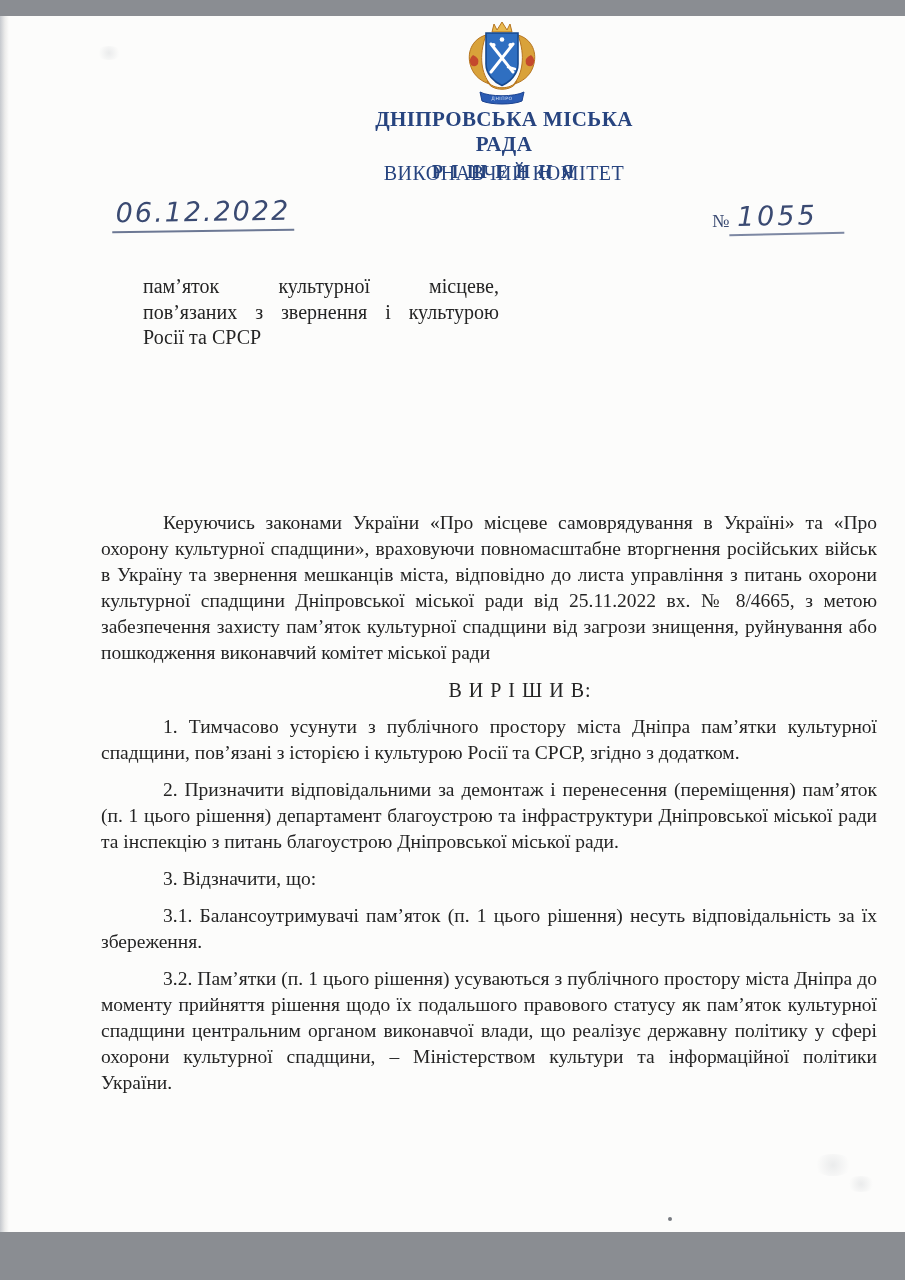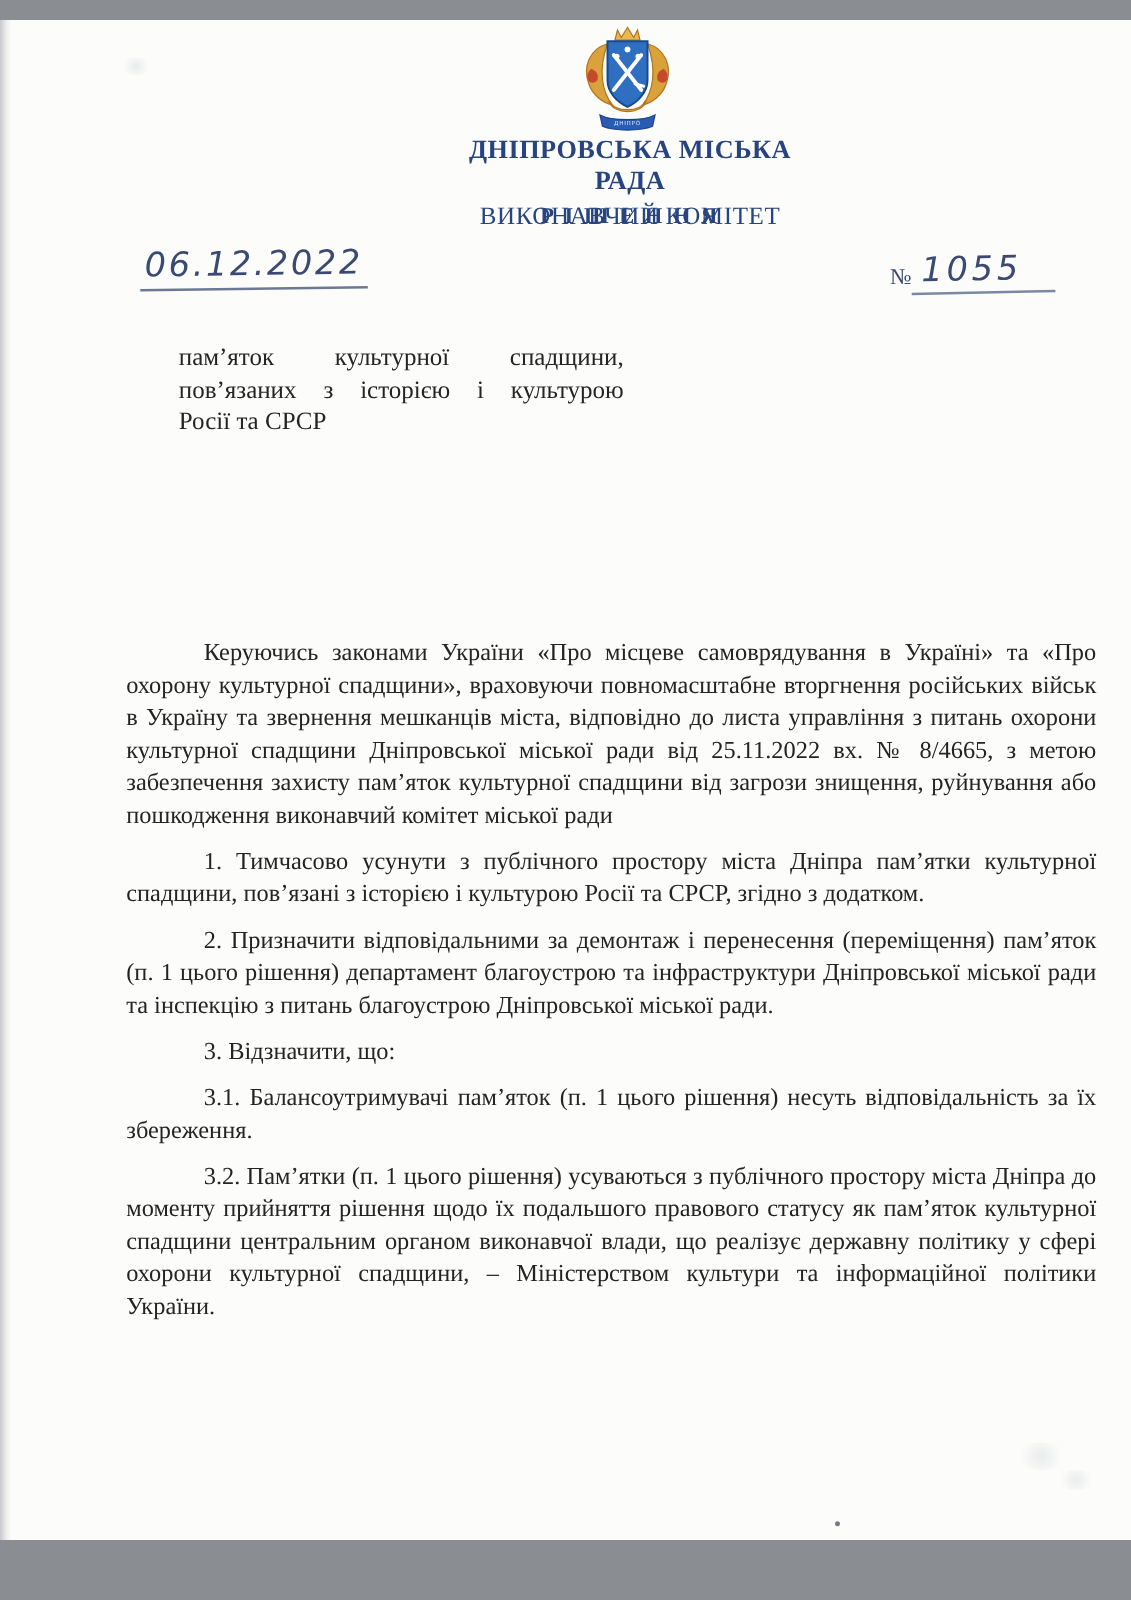--- a/index.html
+++ b/index.html
@@ -143,27 +143,28 @@
 
   <div class="meta-date">
     <span class="hand">06.12.2022</span>
   </div>
   <div class="meta-number">
     <span class="no-label">№</span>
     <span class="no-value hand">1055</span>
   </div>
 
   <div class="subject">
-    <div class="sline">пам’яток культурної спадщини,</div>
-    <div class="sline">пов’язаних з історією і культурою</div>
+    <div class="sline">пам’яток культурної місцеве,</div>
+    <div class="sline">пов’язаних з звернення і культурою</div>
     <div class="sline last">Росії та СРСР</div>
   </div>
 
   <div class="body-text">
     <p>Керуючись законами України «Про місцеве самоврядування в Україні» та «Про охорону культурної спадщини», враховуючи повномасштабне вторгнення російських військ в Україну та звернення мешканців міста, відповідно до листа управління з питань охорони культурної спадщини Дніпровської міської ради від 25.11.2022 вх. № 8/4665, з метою забезпечення захисту пам’яток культурної спадщини від загрози знищення, руйнування або пошкодження виконавчий комітет міської ради</p>
+    <p class="resolved">В И Р І Ш И В:</p>
     <p>1. Тимчасово усунути з публічного простору міста Дніпра пам’ятки культурної спадщини, пов’язані з історією і культурою Росії та СРСР, згідно з додатком.</p>
     <p>2. Призначити відповідальними за демонтаж і перенесення (переміщення) пам’яток (п. 1 цього рішення) департамент благоустрою та інфраструктури Дніпровської міської ради та інспекцію з питань благоустрою Дніпровської міської ради.</p>
     <p>3. Відзначити, що:</p>
     <p>3.1. Балансоутримувачі пам’яток (п. 1 цього рішення) несуть відповідальність за їх збереження.</p>
     <p>3.2. Пам’ятки (п. 1 цього рішення) усуваються з публічного простору міста Дніпра до моменту прийняття рішення щодо їх подальшого правового статусу як пам’яток культурної спадщини центральним органом виконавчої влади,  що реалізує державну політику у сфері  охорони  культурної спадщини, – Міністерством культури та інформаційної політики України.</p>
   </div>
 
   <div class="edge-bottom-area"></div>
   <div class="edge-bottom-line"></div>
 </div>

